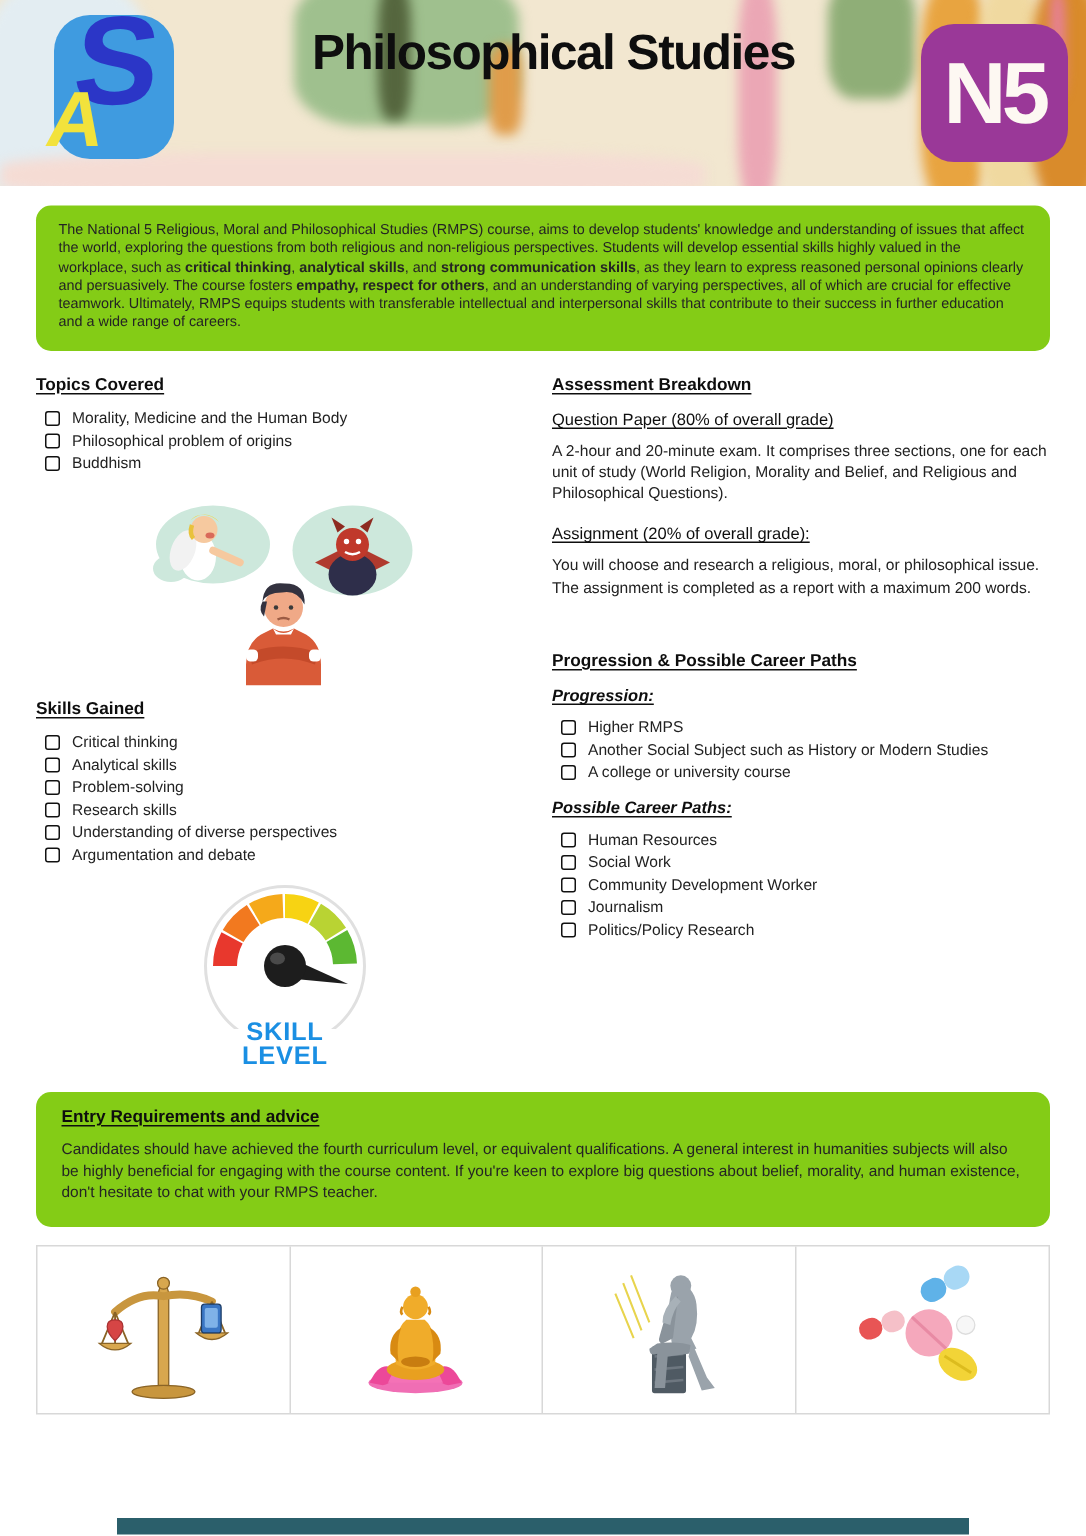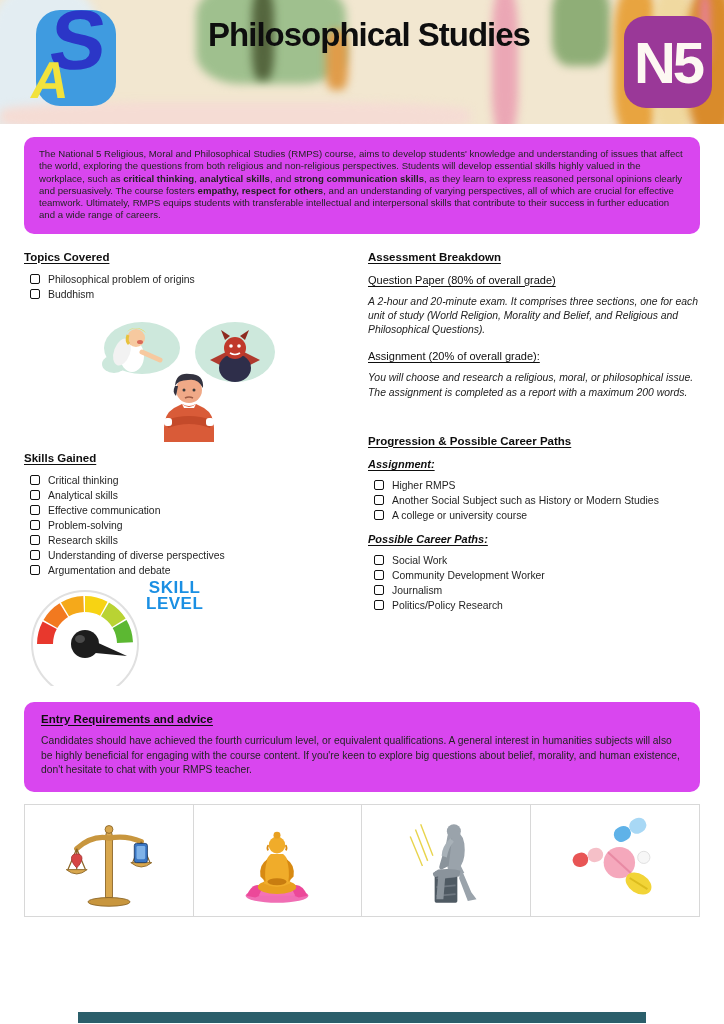--- a/index.html
+++ b/index.html
@@ -34,55 +34,55 @@
   .logo .la {
     position:absolute; left:-4px; top:44px; font-size:52px; font-weight:bold;
     color:#f2e23c; transform:skewX(-10deg); line-height:1;
   }
   .title {
     position:absolute; left:122px; right:108px; top:17px; text-align:center;
     font-size:33px; line-height:36px; font-weight:bold; color:#0e0e0e;
     letter-spacing:-1px;
   }
   .badge {
-    position:absolute; right:12px; top:16px; width:88px; height:92px;
+    position:absolute; right:12px; top:16px; width:98px; height:92px;
     background:#9a3898; border-radius:22px; color:#fdf8f2;
     display:flex; align-items:center; justify-content:center;
     font-size:58px; font-weight:bold; letter-spacing:-3px;
   }
   
   .box {
-    margin:13px 24px 0; background:#d946ef; border-radius:10px;
+    margin:13px 24px 0; background:#84cc16; border-radius:10px;
     padding:11px 15px 12px; font-size:9.6px; line-height:12.3px; color:#242424;
   }
   .box b { font-weight:bold; }
   
   .columns { display:flex; padding:0 24px; margin-top:17px; }
   .col-left  { width:332px; flex:none; }
   .col-right { flex:1; padding-left:12px; }
   .h-iu {
     font-size:11.5px; font-weight:bold; 
     text-decoration:underline; text-underline-offset:2px; margin-bottom:11px; color:#0e0e0e;
   }
   .h-u {
     font-size:11px; font-weight:normal;
     text-decoration:underline; text-underline-offset:2px; margin-bottom:9px; color:#0e0e0e;
   }
   .h-sub {
     font-size:11px; font-weight:bold; font-style:italic;
     text-decoration:underline; text-underline-offset:2px; margin-bottom:10px; color:#0e0e0e;
   }
-  .ipara { font-size:10.4px; line-height:14.2px; font-style:italic; margin-bottom:13px; color:#222; }
+  .ipara { font-size:10.4px; line-height:14.2px; margin-bottom:13px; color:#222; }
   .check-row { display:flex; align-items:center; margin:0 0 4px 6px; font-size:10.4px; }
   .checkbox {
     width:10px; height:10px; border:1.7px solid #111; border-radius:2px;
     margin-right:8px; flex:none; background:#fff;
   }
   .illus-wrap { display:flex; justify-content:center; margin:12px 0 10px; }
-  .gauge-wrap { display:flex; flex-direction:row; margin-top:10px; }
+  .gauge-wrap { display:flex; flex-direction:column; align-items:center; margin-top:10px; }
   .gauge-label { text-align:center; font-weight:bold; font-size:17px; line-height:16px;
     color:#1a8fe3; letter-spacing:0.5px; margin-top:-6px; }
   .spacer24 { height:22px; }
   
   .grid {
     margin:12px 24px 0; display:grid; grid-template-columns:repeat(4,1fr);
     border:1px solid #d8d8d8; background:#fff; height:113px;
   }
   .cell { border-right:1px solid #d8d8d8; display:flex; align-items:center; justify-content:center; }
   .cell:last-child { border-right:none; }
@@ -119,20 +119,24 @@
   <span>The National 5 Religious, Moral and Philosophical Studies (RMPS) course, aims to develop students' knowledge and understanding of issues that affect the world, exploring the questions from both religious and non-religious perspectives. Students will develop essential skills highly valued in the workplace, such as </span><b>critical thinking</b><span>, </span><b>analytical skills</b><span>, and </span><b>strong communication skills</b><span>, as they learn to express reasoned personal opinions clearly and persuasively. The course fosters </span><b>empathy, respect for others</b><span>, and an understanding of varying perspectives, all of which are crucial for effective teamwork. Ultimately, RMPS equips students with transferable intellectual and interpersonal skills that contribute to their success in further education and a wide range of careers.</span>
 </div>
 
 <div class="columns">
 
   <div class="col-left">
     <div class="h-iu">Topics Covered</div>
 
     <div class="check-row">
       <span class="checkbox"></span>
+      <span>Morality, Medicine and the Human Body</span>
+    </div>
+    <div class="check-row">
+      <span class="checkbox"></span>
       <span>Philosophical problem of origins</span>
     </div>
     <div class="check-row">
       <span class="checkbox"></span>
       <span>Buddhism</span>
     </div>
 
     <div class="illus-wrap">
       <svg width="196" height="130" viewBox="0 0 196 130">
 
@@ -181,24 +185,20 @@
 
     <div class="h-iu">Skills Gained</div>
 
     <div class="check-row">
       <span class="checkbox"></span>
       <span>Critical thinking</span>
     </div>
     <div class="check-row">
       <span class="checkbox"></span>
       <span>Analytical skills</span>
-    </div>
-    <div class="check-row">
-      <span class="checkbox"></span>
-      <span>Effective communication</span>
     </div>
     <div class="check-row">
       <span class="checkbox"></span>
       <span>Problem-solving</span>
     </div>
     <div class="check-row">
       <span class="checkbox"></span>
       <span>Research skills</span>
     </div>
     <div class="check-row">
@@ -233,38 +233,42 @@
   <div class="col-right">
     <div class="h-iu">Assessment Breakdown</div>
     <div class="h-u">Question Paper (80% of overall grade)</div>
     <div class="ipara">A 2-hour and 20-minute exam. It comprises three sections, one for each unit of study (World Religion, Morality and Belief, and Religious and Philosophical Questions).</div>
     <div class="h-u">Assignment (20% of overall grade):</div>
     <div class="ipara">You will choose and research a religious, moral, or philosophical issue. The assignment is completed as a report with a maximum 200 words.</div>
 
     <div class="spacer24"></div>
 
     <div class="h-iu">Progression &amp; Possible Career Paths</div>
-    <div class="h-sub">Assignment:</div>
+    <div class="h-sub">Progression:</div>
 
     <div class="check-row">
       <span class="checkbox"></span>
       <span>Higher RMPS</span>
     </div>
     <div class="check-row">
       <span class="checkbox"></span>
       <span>Another Social Subject such as History or Modern Studies</span>
     </div>
     <div class="check-row">
       <span class="checkbox"></span>
       <span>A college or university course</span>
     </div>
 
     <div style="height:8px"></div>
     <div class="h-sub">Possible Career Paths:</div>
 
+    <div class="check-row">
+      <span class="checkbox"></span>
+      <span>Human Resources</span>
+    </div>
     <div class="check-row">
       <span class="checkbox"></span>
       <span>Social Work</span>
     </div>
     <div class="check-row">
       <span class="checkbox"></span>
       <span>Community Development Worker</span>
     </div>
     <div class="check-row">
       <span class="checkbox"></span>

